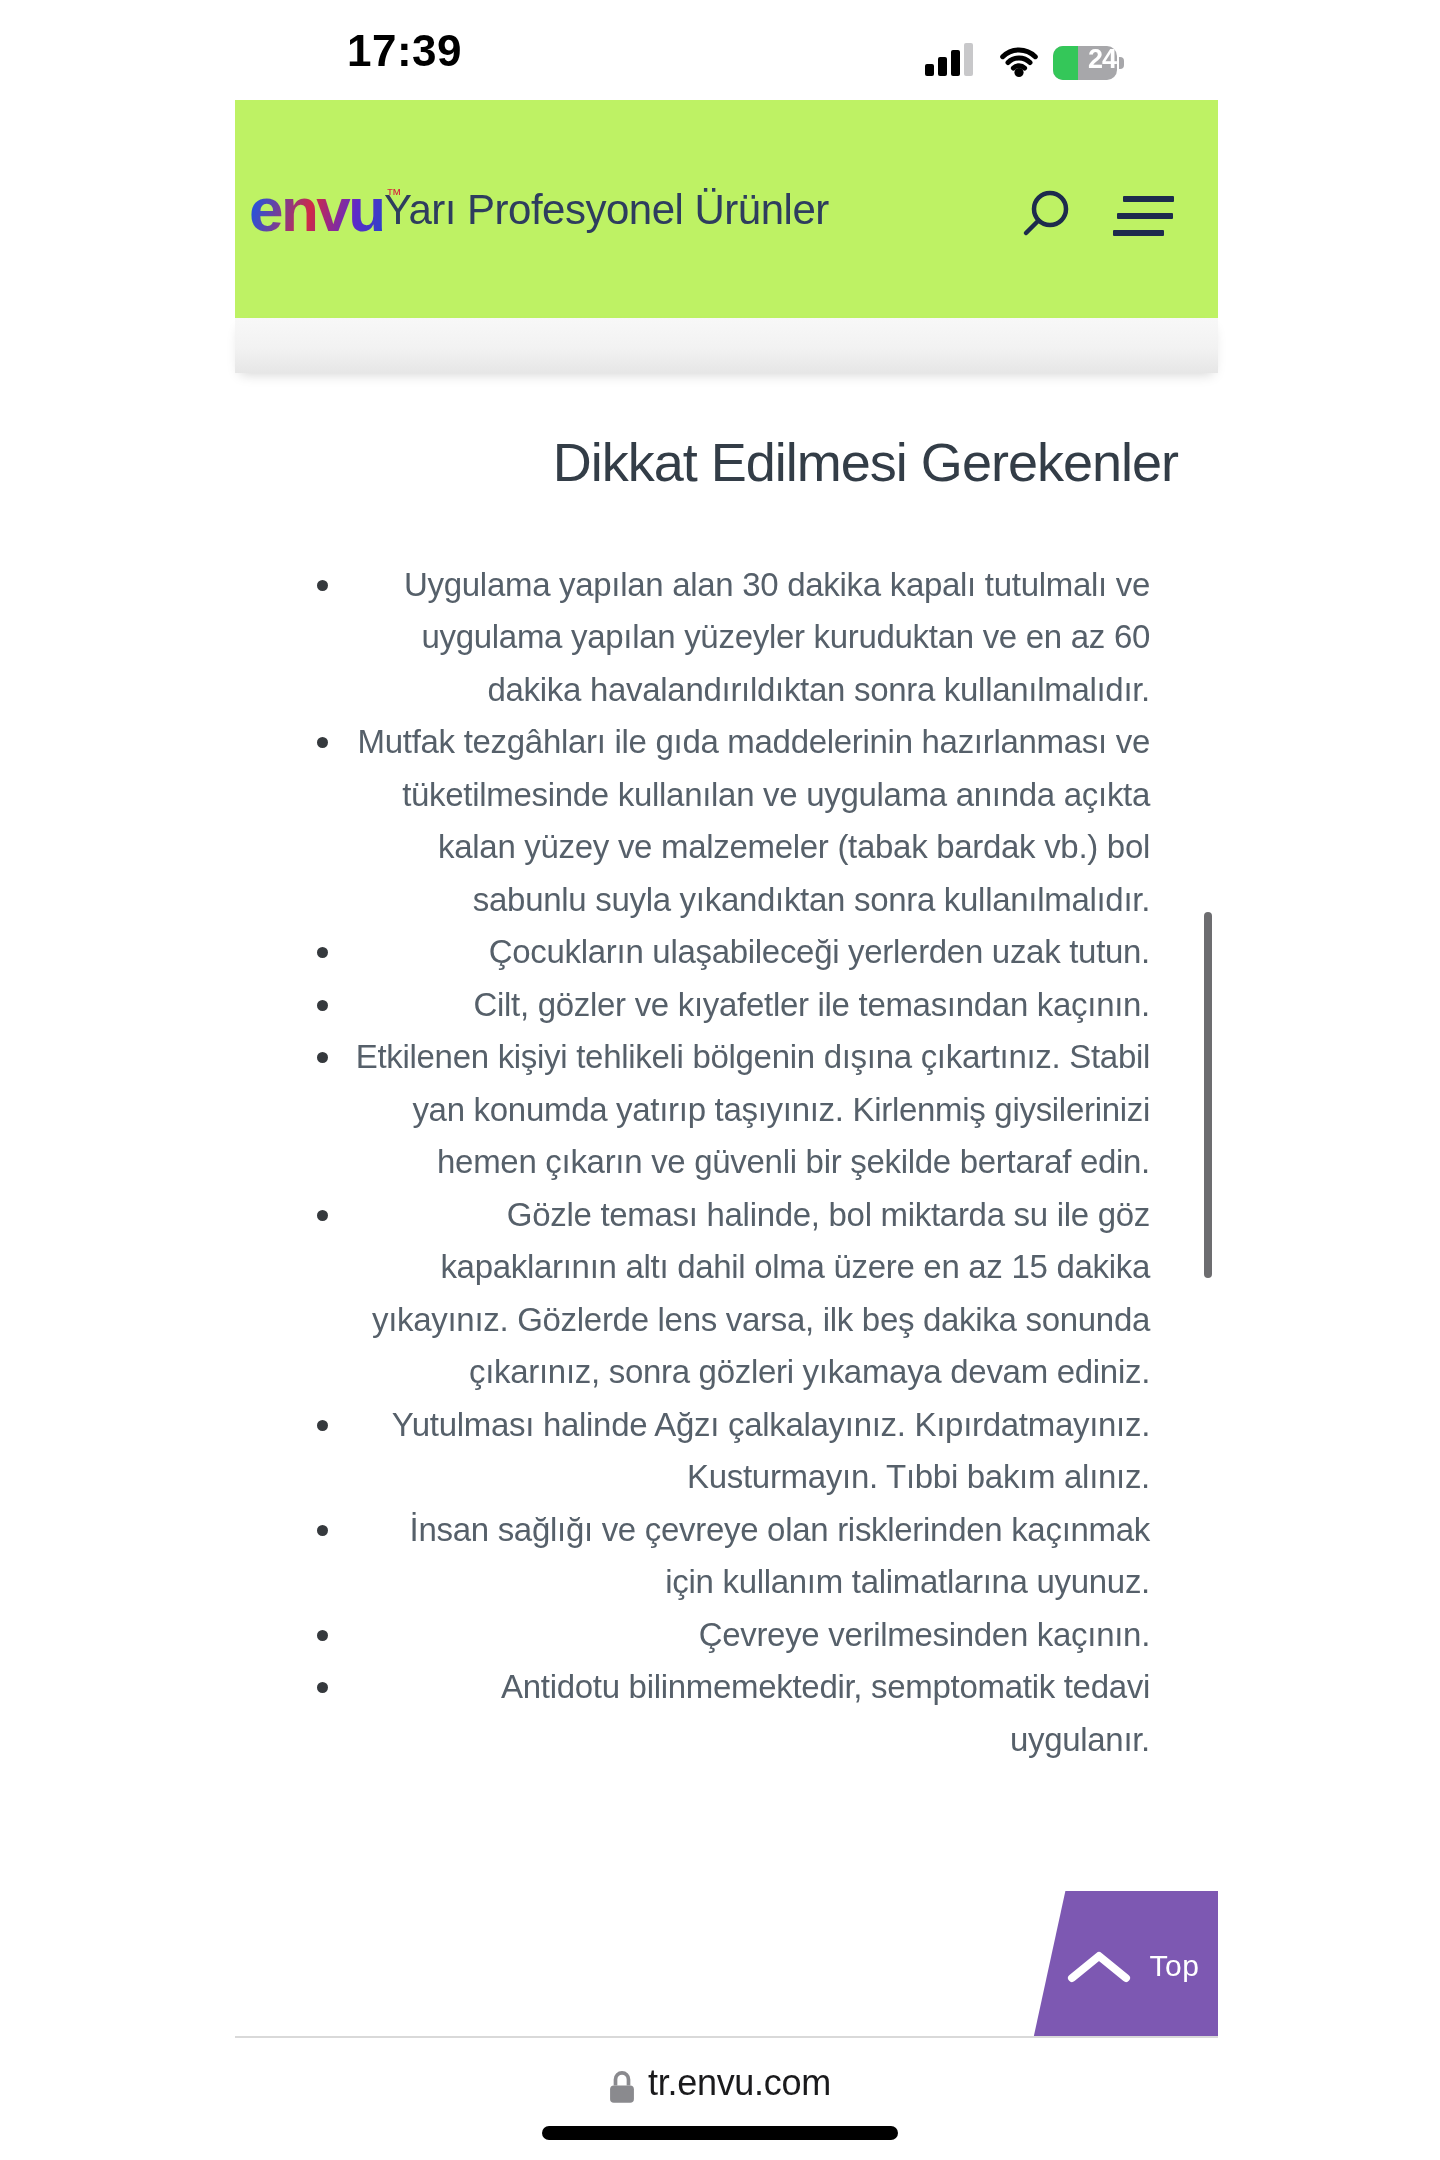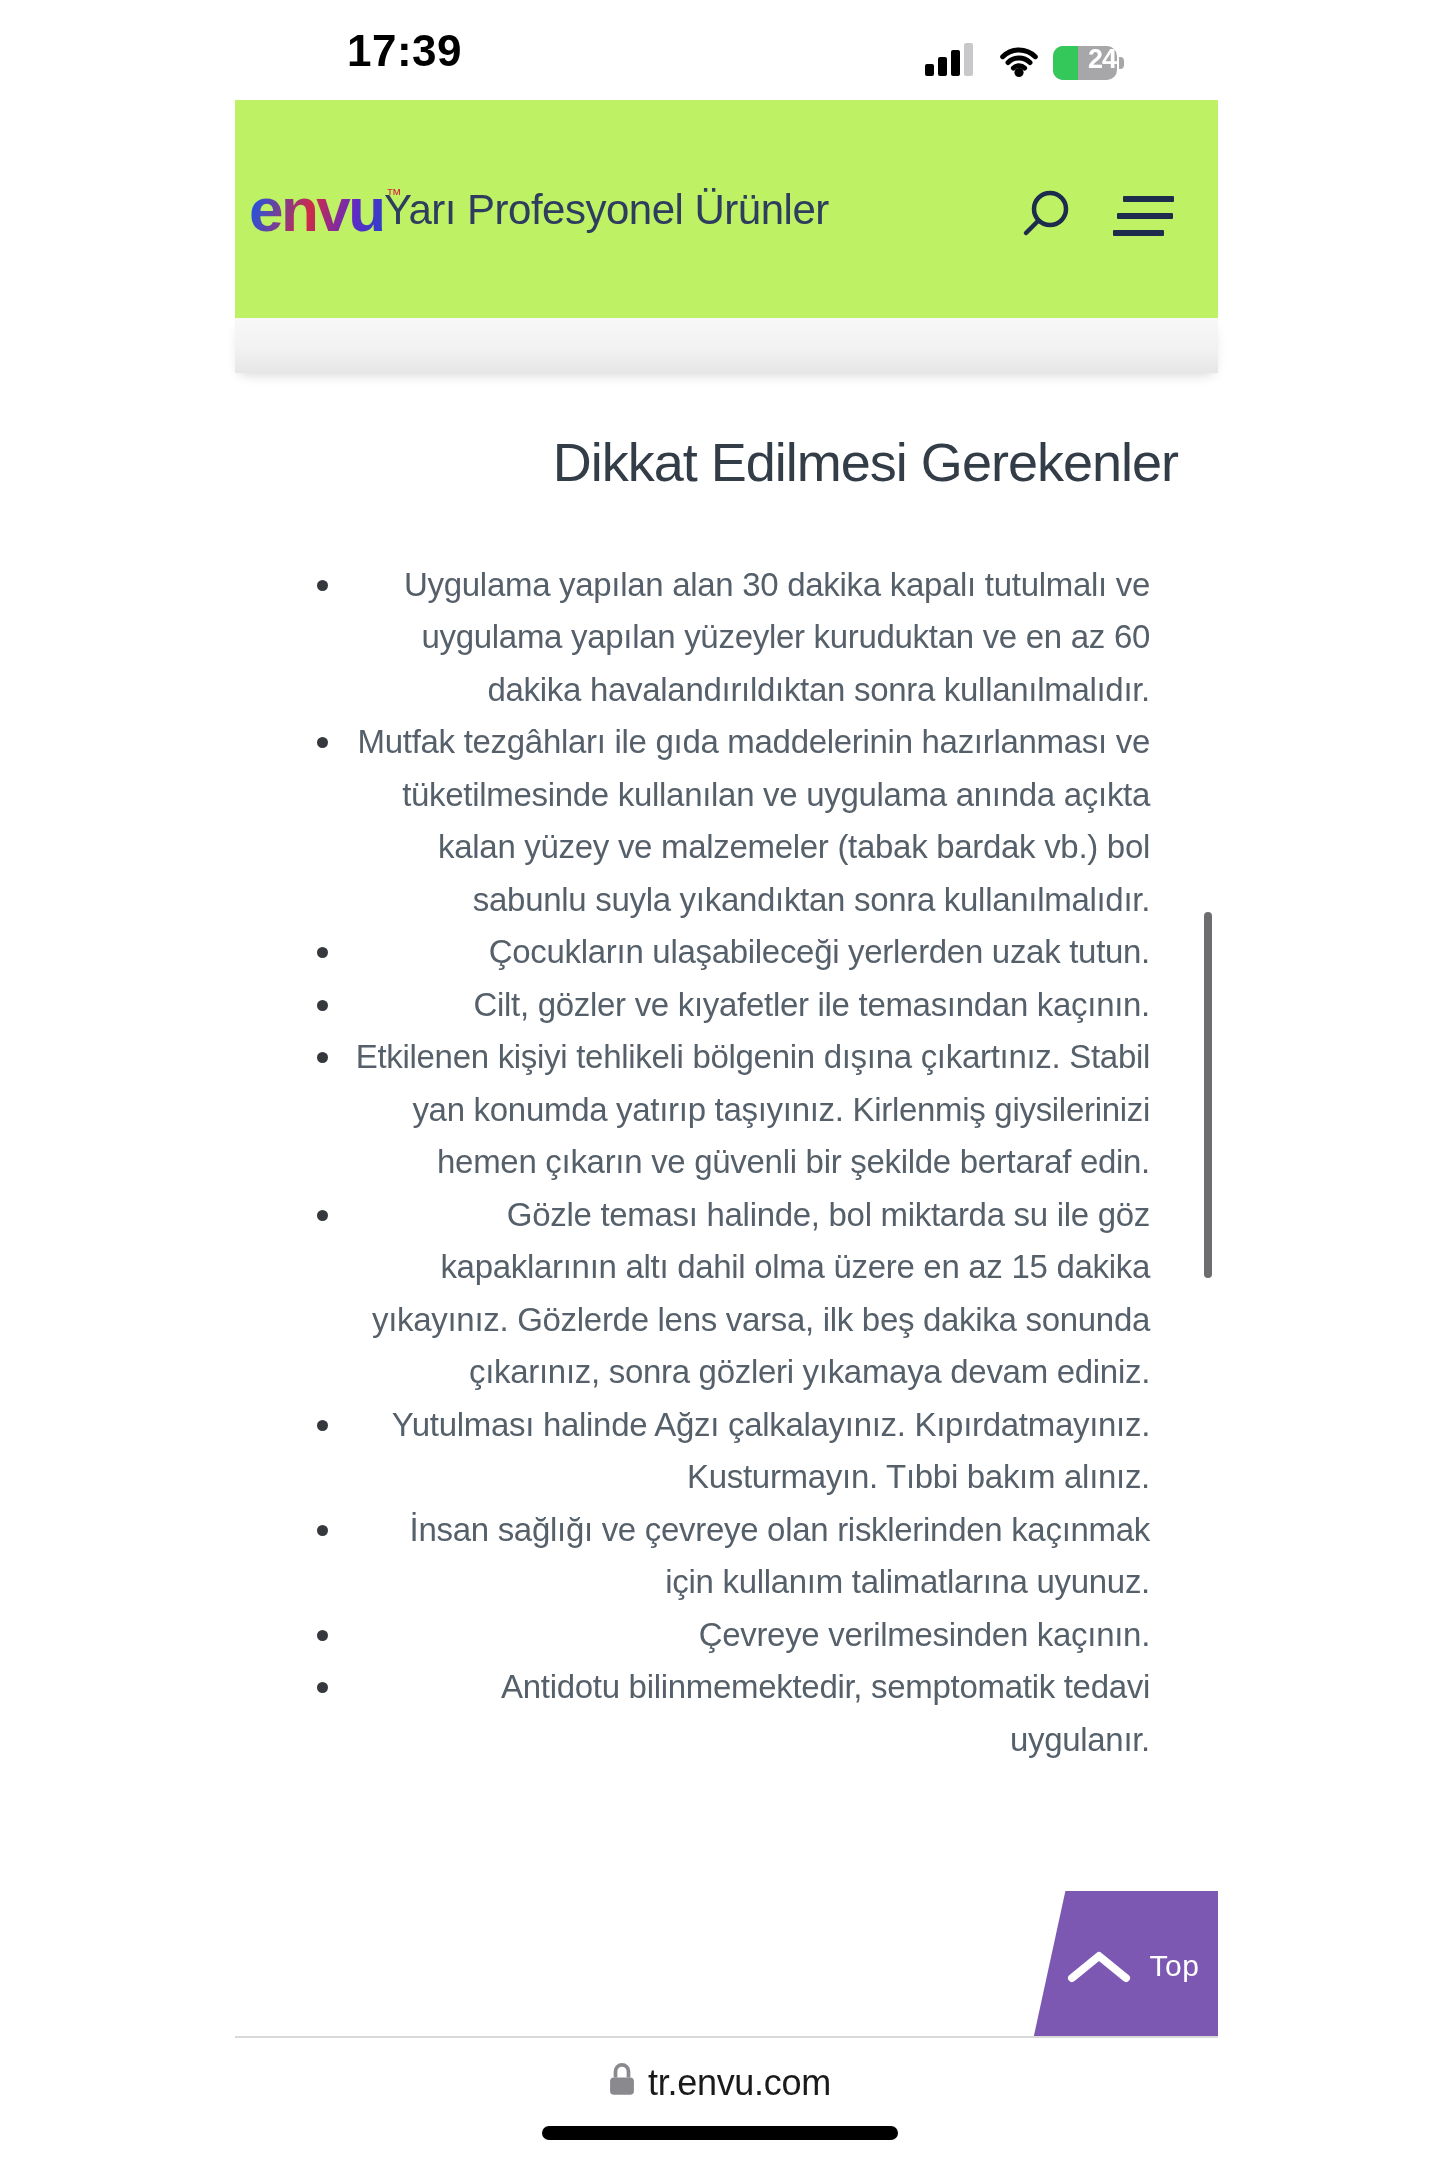--- a/index.html
+++ b/index.html
@@ -57,21 +57,21 @@
 
   
   .top-btn { position:absolute; left:798px; top:1891px; width:185px; height:149px; background:#7d58b2;
     clip-path:polygon(17.5% 0, 100% 0, 100% 100%, 0 100%); cursor:pointer;
     display:flex; flex-direction:row; align-items:center; justify-content:center; gap:14px; padding-left:10px; box-sizing:border-box; }
   .top-btn .label { color:#fff; font-size:30px; font-weight:300; letter-spacing:0.5px; }
 
   
   .page-divider { position:absolute; left:0; top:2036px; width:983px; height:2px; background:#d9d9d9; }
   .bottombar { position:absolute; left:0; top:2038px; width:1440px; height:122px; background:#fff; }
-  .urlrow { position:absolute; left:0; top:24px; width:1440px; display:flex; align-items:flex-start; justify-content:center; gap:13px; cursor:pointer; }
+  .urlrow { position:absolute; left:0; top:24px; width:1440px; display:flex; align-items:flex-end; justify-content:center; gap:13px; cursor:pointer; }
   .urlrow .url { font-size:36px; color:#1a1a1c; letter-spacing:-0.3px; }
   .home-indicator { position:absolute; left:542px; top:88px; width:356px; height:14px; border-radius:8px; background:#000; cursor:grab; }
 </style>
 </head>
 <body>
 
 <div class="canvas">
   <div class="phone">
 
     <div class="statusbar">

